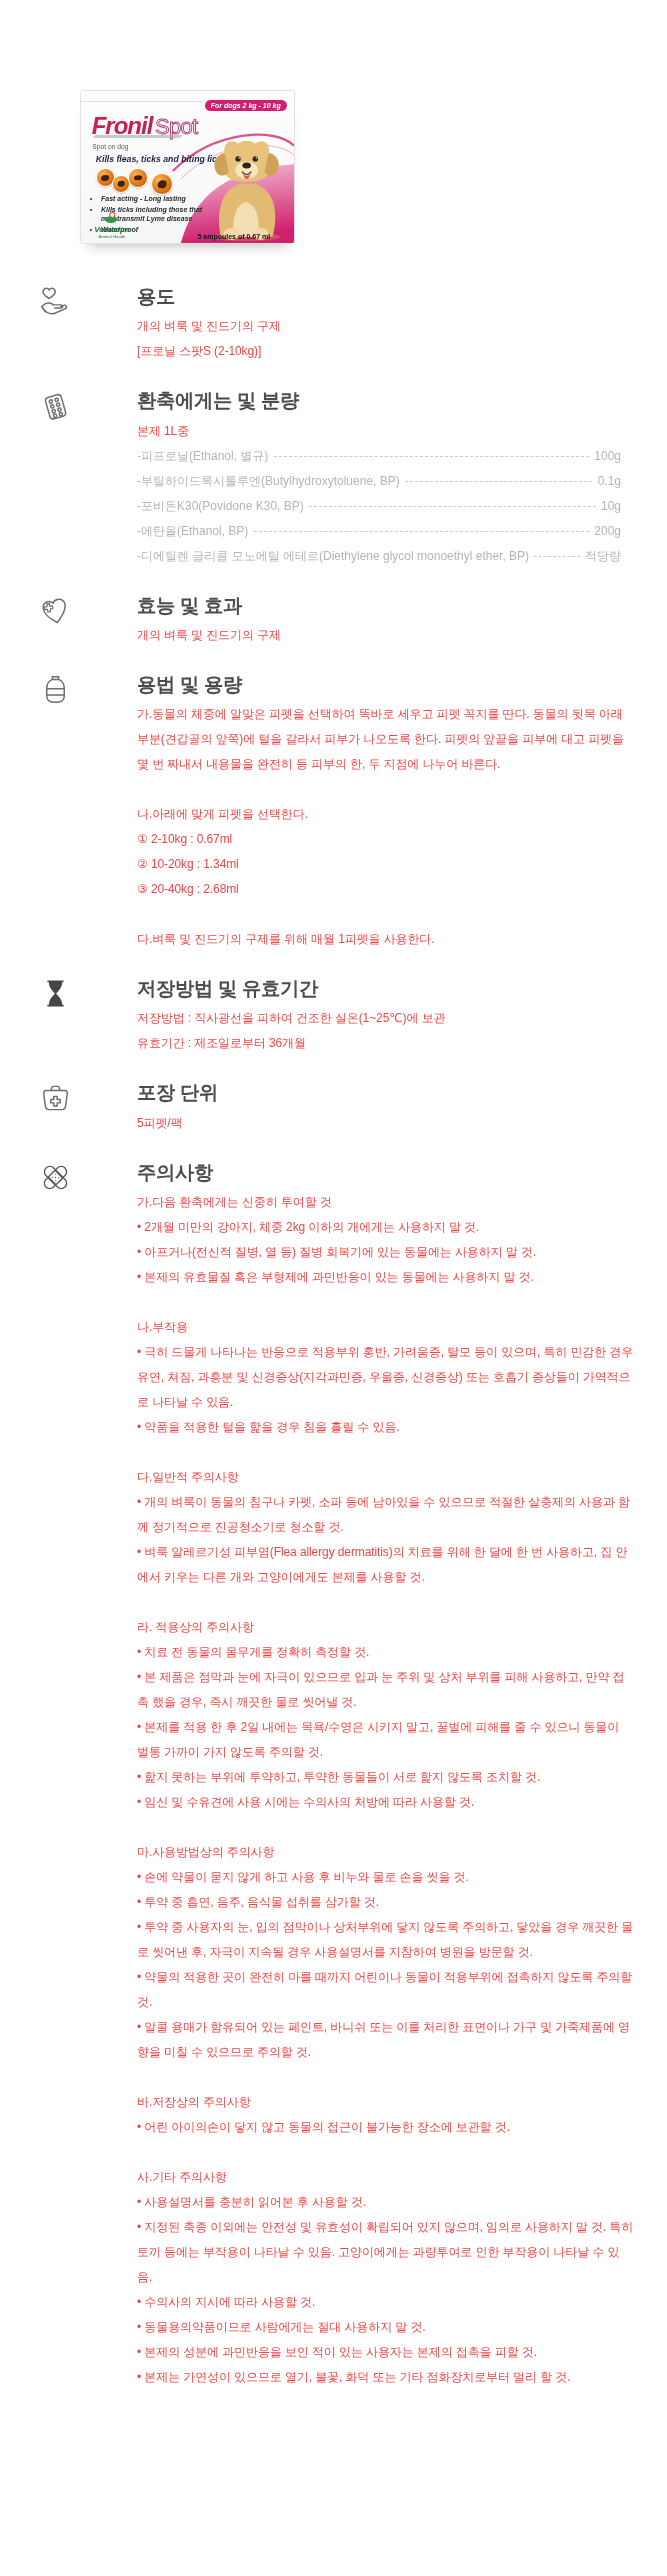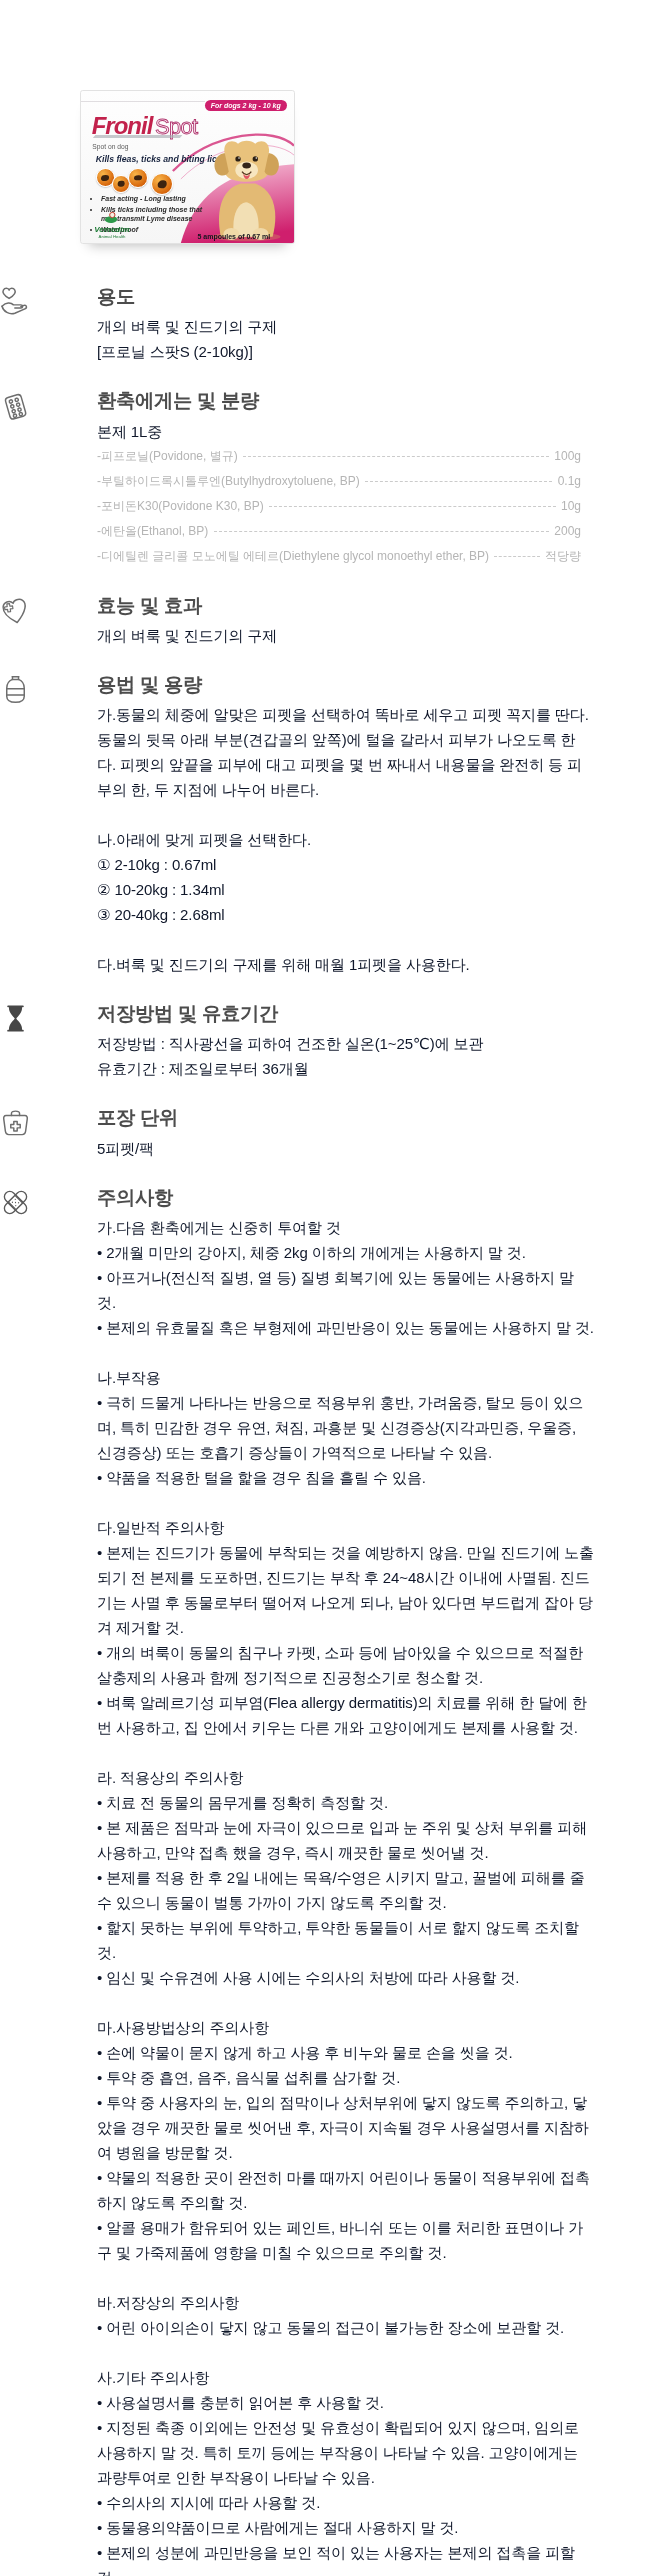--- a/index.html
+++ b/index.html
@@ -32,25 +32,25 @@
             font-size:7px;font-style:italic;font-weight:bold;color:#2b2b2b;line-height:8.7px;}
   .features li{margin-bottom:2.7px;}
   .maker{position:absolute;left:13.3px;bottom:4px;text-align:center;}
   .maker-name{font-size:8px;font-weight:bold;font-style:italic;color:#1c7a34;line-height:8px;}
   .maker-sub{font-size:4.3px;color:#1c7a34;}
   .puppy{position:absolute;right:4px;bottom:1.3px;}
   .ampoules{position:absolute;right:6.7px;bottom:3.3px;width:107px;text-align:center;
             font-size:7px;font-weight:bold;color:#14141f;}
 
   
-  .section{display:flex;margin-bottom:25px;}
+  .section{display:flex;padding-left:40px;margin-bottom:25px;}
   .icon-col{width:97px;flex-shrink:0;padding-top:1.3px;}
   .content{width:497px;}
   .sec-title{margin:0 0 5.3px 0;font-size:19.3px;line-height:24px;font-weight:bold;color:#4c4c4c;letter-spacing:-0.3px;}
-  .sec-body p{margin:0;font-size:15px;line-height:25px;color:#0f172a;font-weight:400;letter-spacing:-0.1px;}
+  .sec-body p{margin:0;font-size:12px;line-height:25px;color:#ef4444;font-weight:400;letter-spacing:-0.1px;}
   .gap{margin-top:25px !important;}
   .ing-list{width:484px;}
   .ing-row{display:flex;align-items:center;height:25px;font-size:12px;color:#b5b5b5;}
   .ing-fill{flex:1;border-top:1.3px dashed #cbcbcb;margin:0 5.3px;position:relative;top:0.7px;min-width:16px;}
   .icon-svg{display:block;}
 </style>
 </head>
 <body>
 
 <div class="page">
@@ -157,21 +157,21 @@
           <circle cx="18.5" cy="36" r="2.4"></circle>
             <circle cx="27.5" cy="36" r="2.4"></circle>
         </g>
       </svg>
     </div>
     <div class="content">
       <h2 class="sec-title">환축에게는 및 분량</h2>
       <div class="sec-body ing-list">
         <p>본제 1L중</p>
         <div class="ing-row">
-          <span>-피프로닐(Povidone, 별규)</span>
+          <span>-피프로닐(Ethanol, 별규)</span>
           <span class="ing-fill"></span>
           <span>100g</span>
         </div>
         <div class="ing-row">
           <span>-부틸하이드록시톨루엔(Butylhydroxytoluene, BP)</span>
           <span class="ing-fill"></span>
           <span>0.1g</span>
         </div>
         <div class="ing-row">
           <span>-포비돈K30(Povidone K30, BP)</span>
@@ -292,21 +292,20 @@
         <p>가.다음 환축에게는 신중히 투여할 것</p>
         <p>• 2개월 미만의 강아지, 체중 2kg 이하의 개에게는 사용하지 말 것.</p>
         <p>• 아프거나(전신적 질병, 열 등) 질병 회복기에 있는 동물에는 사용하지 말 것.</p>
         <p>• 본제의 유효물질 혹은 부형제에 과민반응이 있는 동물에는 사용하지 말 것.</p>
 
         <p class="gap">나.부작용</p>
         <p>• 극히 드물게 나타나는 반응으로 적용부위 홍반, 가려움증, 탈모 등이 있으며, 특히 민감한 경우 유연, 쳐짐, 과흥분 및 신경증상(지각과민증, 우울증, 신경증상) 또는 호흡기 증상들이 가역적으로 나타날 수 있음.</p>
         <p>• 약품을 적용한 털을 핥을 경우 침을 흘릴 수 있음.</p>
 
         <p class="gap">다.일반적 주의사항</p>
-        <p>• 본제는 진드기가 동물에 부착되는 것을 예방하지 않음. 만일 진드기에 노출되기 전 본제를 도포하면, 진드기는 부착 후 24~48시간 이내에 사멸됨. 진드기는 사멸 후 동물로부터 떨어져 나오게 되나, 남아 있다면 부드럽게 잡아 당겨 제거할 것.</p>
         <p>• 개의 벼룩이 동물의 침구나 카펫, 소파 등에 남아있을 수 있으므로 적절한 살충제의 사용과 함께 정기적으로 진공청소기로 청소할 것.</p>
         <p>• 벼룩 알레르기성 피부염(Flea allergy dermatitis)의 치료를 위해 한 달에 한 번 사용하고, 집 안에서 키우는 다른 개와 고양이에게도 본제를 사용할 것.</p>
 
         <p class="gap">라. 적용상의 주의사항</p>
         <p>• 치료 전 동물의 몸무게를 정확히 측정할 것.</p>
         <p>• 본 제품은 점막과 눈에 자극이 있으므로 입과 눈 주위 및 상처 부위를 피해 사용하고, 만약 접촉 했을 경우, 즉시 깨끗한 물로 씻어낼 것.</p>
         <p>• 본제를 적용 한 후 2일 내에는 목욕/수영은 시키지 말고, 꿀벌에 피해를 줄 수 있으니 동물이 벌통 가까이 가지 않도록 주의할 것.</p>
         <p>• 핥지 못하는 부위에 투약하고, 투약한 동물들이 서로 핥지 않도록 조치할 것.</p>
         <p>• 임신 및 수유견에 사용 시에는 수의사의 처방에 따라 사용할 것.</p>
 

